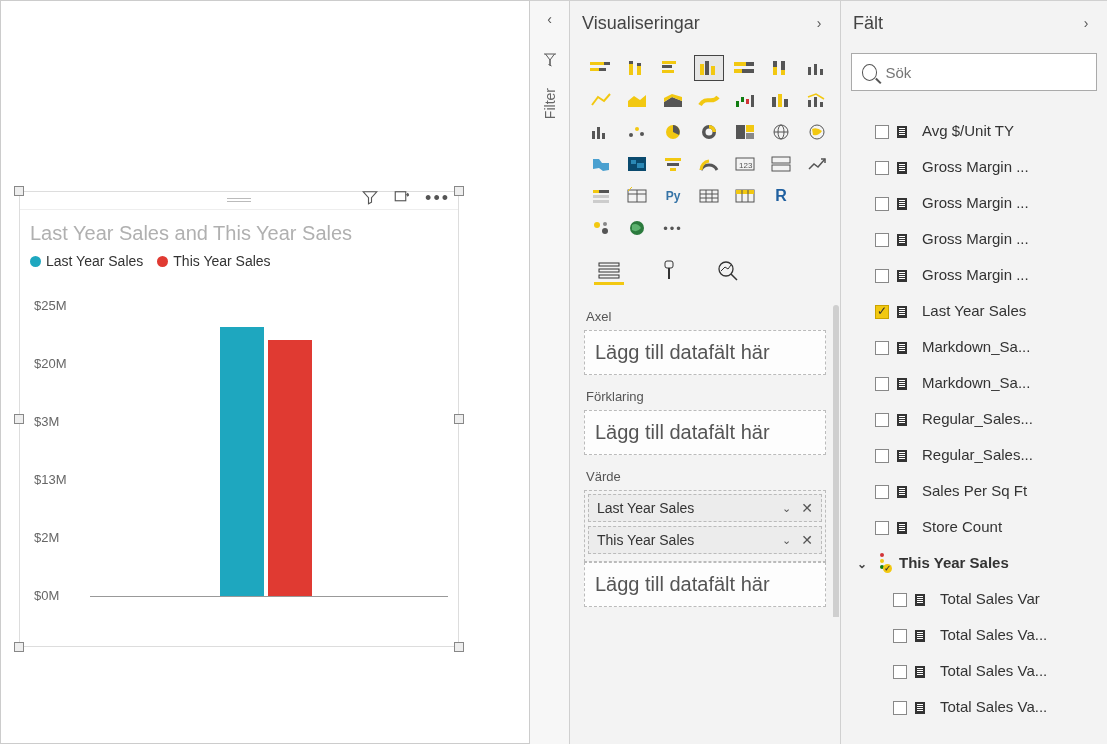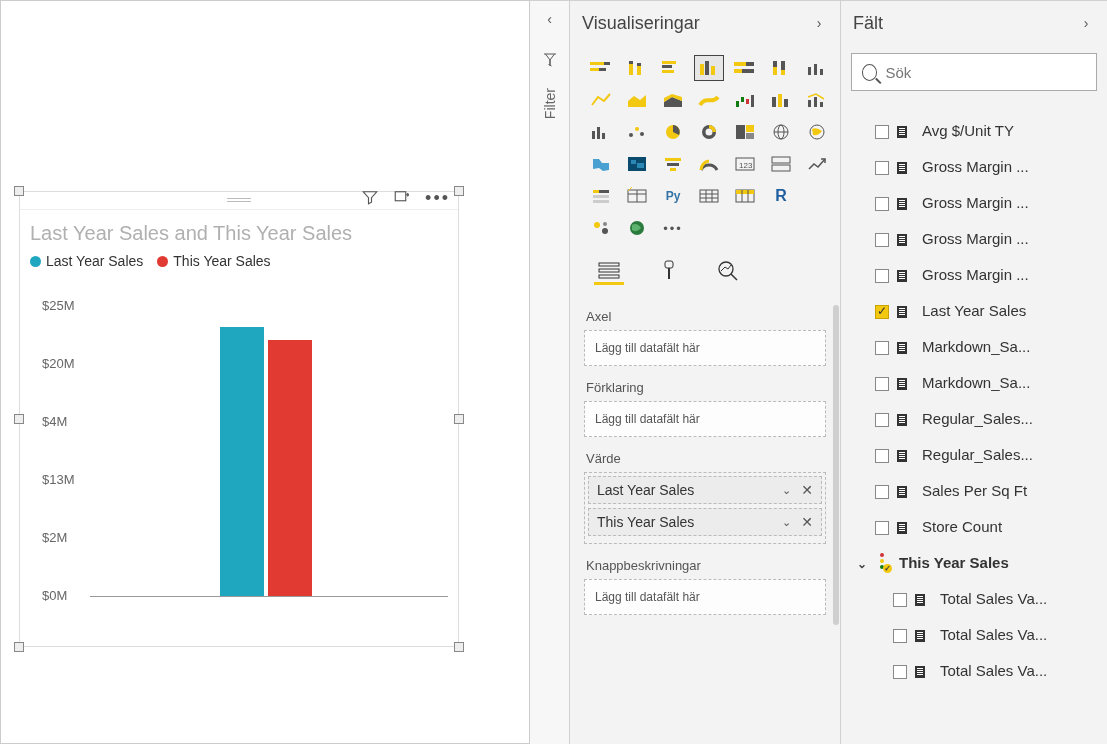--- a/index.html
+++ b/index.html
@@ -94,21 +94,21 @@
   display:flex; gap:14px; color:#555;
 }
 .visual-actions span{font-size:18px; cursor:pointer;}
 .chart-title { color:#b0b0b0; font-size:20px; padding:12px 10px 8px 10px;}
 .legend { display:flex; gap:14px; padding:0 10px 8px 10px; font-size:14px; color:#333;}
 .legend .item{display:flex;align-items:center;gap:5px;}
 .legend .dot{width:11px;height:11px;border-radius:50%;}
 .plot {
   position:relative; height:340px; margin:0 10px 10px 10px;
 }
-.ylabel{position:absolute;left:4px;font-size:13px;color:#666;margin-left:8px;}
+.ylabel{position:absolute;left:4px;font-size:13px;color:#666;}
 .baseline{position:absolute;left:60px;right:0;bottom:20px;height:1px;background:#999;}
 .bar{position:absolute;bottom:21px;width:44px;}
 
 .gallery{
   padding:10px 10px 6px 16px;
   display:grid;
   grid-template-columns:repeat(7, 30px);
   gap:6px 6px;
 }
 .gallery .cell{
@@ -120,21 +120,21 @@
 .gallery .cell.selected{border:1px solid #444;background:#e6e6e6;}
 .gallery svg{display:block;}
 
 .tabs{display:flex;gap:30px;padding:10px 20px 6px 24px;}
 .tabs .t{width:30px;height:28px;display:flex;align-items:center;justify-content:center;cursor:pointer;border-bottom:3px solid transparent;}
 .tabs .t.active{border-bottom:3px solid #f2c811;}
 .well-area{padding:4px 14px 10px 14px; color:#444; overflow:hidden; position:relative;}
 .well-label{font-size:13px;color:#555;margin:14px 0 6px 2px;}
 .well{
   border:1px dashed #bbb; background:#fdfdfd;
-  padding:10px 10px; font-size:12px; color:#555;
+  padding:10px 10px; font-size:20px; color:#555;
 }
 .pill{
   border:1px dashed #bbb; background:#ececec; height:28px;
   display:flex;align-items:center; padding:0 8px; margin-bottom:4px;
   color:#333; font-size:14px;
 }
 .pill .name{flex:1;}
 .pill .chev{font-size:11px;color:#555;margin-right:10px;cursor:pointer;}
 .pill .x{color:#555;cursor:pointer;font-size:14px;}
 .well-group{border:1px dashed #bbb; padding:3px;}
@@ -211,21 +211,21 @@
         </div>
       <div class="item">
           <span class="dot" style="background:#e03a32"></span>
           <span>This Year Sales</span>
         </div>
     </div>
     <div class="plot">
       <div class="ylabel" style="bottom:14px">$0M</div>
       <div class="ylabel" style="bottom:72px">$2M</div>
       <div class="ylabel" style="bottom:130px">$13M</div>
-      <div class="ylabel" style="bottom:188px">$4M</div>
+      <div class="ylabel" style="bottom:188px">$3M</div>
       <div class="ylabel" style="bottom:246px">$20M</div>
       <div class="ylabel" style="bottom:304px">$25M</div>
       <div class="baseline"></div>
       <div id="bar1" class="bar" style="left: 190px; background: rgb(30, 167, 191); height: 269.12px;"></div>
       <div id="bar2" class="bar" style="left: 238px; background: rgb(224, 58, 50); height: 256.36px;"></div>
     </div>
   </div>
 </div>
 
 <div class="filter-pane">
@@ -536,21 +536,20 @@
         <span class="chev">⌄</span>
         <span class="x">✕</span>
       </div>
       <div class="pill">
         <span class="name">This Year Sales</span>
         <span class="chev">⌄</span>
         <span class="x">✕</span>
       </div>
     </div>
 
-    <div class="well-label">Knappbeskrivningar</div>
     <div class="well">Lägg till datafält här</div>
   </div>
 </div>
 
 <div class="fields-pane">
   <div class="pane-header">
     <span class="title">Fält</span>
     <span class="chev">›</span>
   </div>
   <div class="search-box">
@@ -625,20 +624,25 @@
           <span class="r"></span>
           <span class="y"></span>
           <span class="g"></span>
           <span class="chk-corner">✓</span>
         </span>
         <span class="label">This Year Sales</span>
       </div>
       <div class="field-row indent">
         <span class="chk"></span>
         <span class="meas-icon"></span>
+        <span class="label">Total Sales Var</span>
+      </div>
+      <div class="field-row indent">
+        <span class="chk"></span>
+        <span class="meas-icon"></span>
         <span class="label">Total Sales Va...</span>
       </div>
       <div class="field-row indent">
         <span class="chk"></span>
         <span class="meas-icon"></span>
         <span class="label">Total Sales Va...</span>
       </div>
       <div class="field-row indent">
         <span class="chk"></span>
         <span class="meas-icon"></span>

